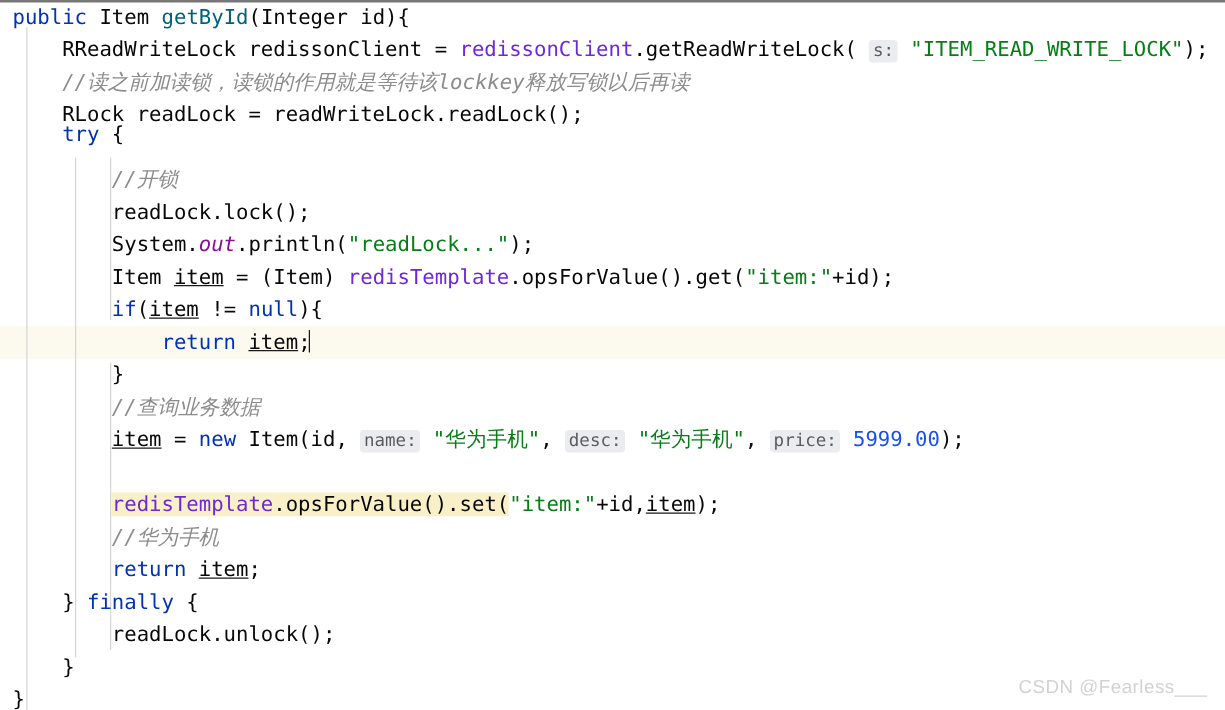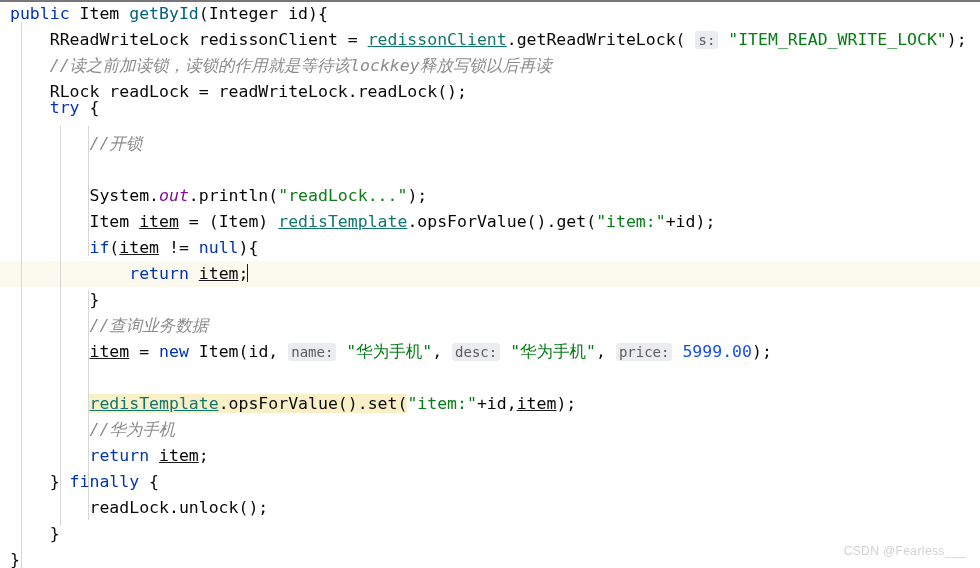--- a/index.html
+++ b/index.html
@@ -54,21 +54,21 @@
     height: 26px;
     line-height: 26px;
     white-space: pre;
     font-size: 16.5px;
     letter-spacing: 0px;
     color: #080808;
   }
   
   .kw       { color: #0033b3; }             
   .fn       { color: #00627a; }             
-  .field    { color: #0f766e; text-decoration: underline; }             
+  .field    { color: #6d28d9; }             
   .statfld  { color: #871094; font-style: italic; }  
   .str      { color: #067d17; }             
   .num      { color: #1750eb; }             
   .cmt      { color: #8c8c8c; font-style: italic; }  
   .local    { text-decoration: underline; text-decoration-color: #1a1a1a; }
   .hint {
     color: #5b5b5b;
     background: #ebecf0;
     font-size: 14px;
     border-radius: 3px;
@@ -83,21 +83,21 @@
     height: 18px;
     background: #1a1a1a;
     vertical-align: -3px;
     margin-left: -1px;
   }
   .watermark {
     position: absolute;
     right: 14px;
     bottom: 10px;
     font-family: "Liberation Sans", sans-serif;
-    font-size: 12px;
+    font-size: 15px;
     color: #d2d2d2;
     letter-spacing: .4px;
     white-space: pre;
   }
 </style>
 </head>
 <body>
 
 <div id="editor">
 
@@ -112,20 +112,21 @@
       <div class="guide" style="left: 88px; top: 126px; height: 130px;"></div>
       <div class="guide" style="left: 88px; top: 290px; height: 230px;"></div>
     </div>
   <div id="code" class="code-layer">
       <div class="line" style="top: 1px;"><span class="kw">public</span><span> </span><span>Item</span><span> </span><span class="fn">getById</span><span>(Integer id){</span></div>
       <div class="line" style="top: 27px;"><span>    RReadWriteLock redissonClient = </span><span class="field">redissonClient</span><span>.getReadWriteLock( </span><span class="hint">s:</span><span> </span><span class="str">"ITEM_READ_WRITE_LOCK"</span><span>);</span></div>
       <div class="line" style="top: 53px;"><span class="cmt">    //读之前加读锁，读锁的作用就是等待该lockkey释放写锁以后再读</span></div>
       <div class="line" style="top: 79px;"><span>    RLock readLock = readWriteLock.readLock();</span></div>
       <div class="line" style="top: 95px;"><span>    </span><span class="kw">try</span><span> {</span></div>
       <div class="line" style="top: 131px;"><span class="cmt">        //开锁</span></div>
+      <div class="line" style="top: 157px;"><span>        readLock.lock();</span></div>
       <div class="line" style="top: 183px;"><span>        System.</span><span class="statfld">out</span><span>.println(</span><span class="str">"readLock..."</span><span>);</span></div>
       <div class="line" style="top: 209px;"><span>        Item </span><span class="local">item</span><span> = (Item) </span><span class="field">redisTemplate</span><span>.opsForValue().get(</span><span class="str">"item:"</span><span>+id);</span></div>
       <div class="line" style="top: 235px;"><span>        </span><span class="kw">if</span><span>(</span><span class="local">item</span><span> != </span><span class="kw">null</span><span>){</span></div>
       <div class="line" style="top: 261px;"><span>            </span><span class="kw">return</span><span> </span><span class="local">item</span><span>;</span><span class="caret"></span></div>
       <div class="line" style="top: 287px;"><span>        }</span></div>
       <div class="line" style="top: 313px;"><span class="cmt">        //查询业务数据</span></div>
       <div class="line" style="top: 339px;"><span>        </span><span class="local">item</span><span> = </span><span class="kw">new</span><span> Item(id, </span><span class="hint">name:</span><span> </span><span class="str">"华为手机"</span><span>, </span><span class="hint">desc:</span><span> </span><span class="str">"华为手机"</span><span>, </span><span class="hint">price:</span><span> </span><span class="num">5999.00</span><span>);</span></div>
       <div class="line" style="top: 365px; margin-top: 25px;"><span class="cmt">        //写入缓存</span></div>
       <div class="line" style="top: 391px;"><span>        </span><span class="field hl">redisTemplate</span><span class="hl">.opsForValue().set(</span><span class="str">"item:"</span><span>+id,</span><span class="local">item</span><span>);</span></div>
       <div class="line" style="top: 417px;"><span class="cmt">        //华为手机</span></div>

